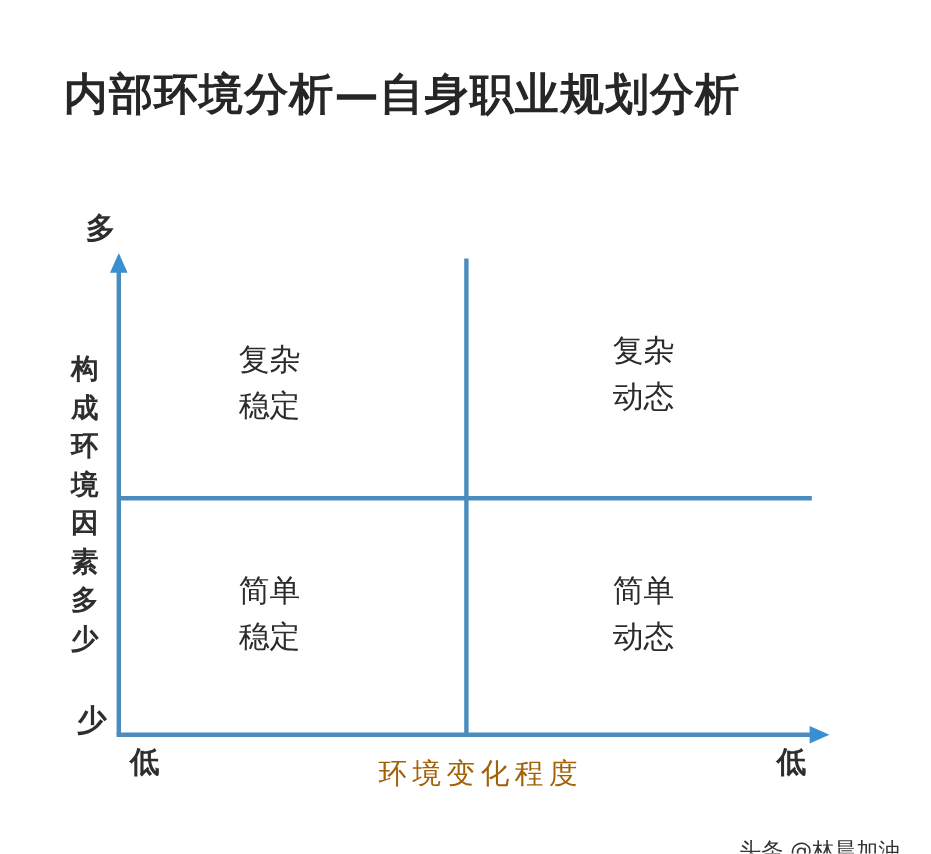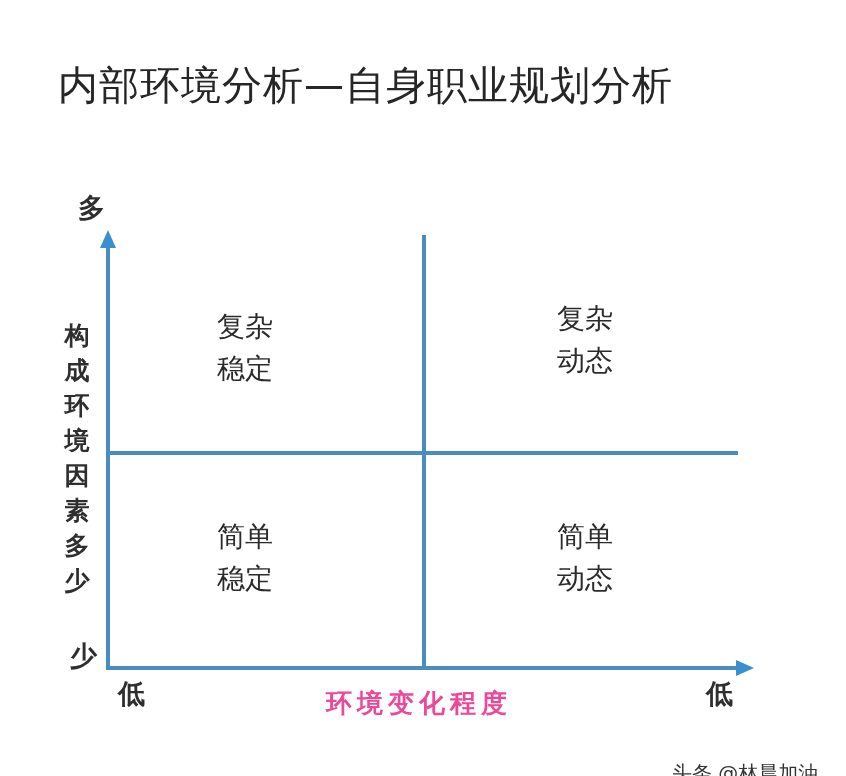--- a/index.html
+++ b/index.html
@@ -1,26 +1,26 @@
 <!DOCTYPE html>
 <html><head>
 <meta charset="utf-8">
 <style>
   html, body { margin: 0; padding: 0; background: #ffffff; }
   body { width: 846px; height: 776px; position: relative; overflow: hidden;
          font-family: "DejaVu Sans", sans-serif; color: #2b2b2b; }
-  .title { position: absolute; left: 58px; top: 58px; font-size: 40px; font-weight: normal;
+  .title { position: absolute; left: 58px; top: 58px; font-size: 40px; font-weight: bold;
            letter-spacing: 1px; color: #262626; white-space: nowrap; }
   .lbl { position: absolute; font-weight: bold; font-size: 27px; color: #2e2e2e; line-height: 1; }
   .ylabel { position: absolute; left: 62px; top: 318px; width: 30px; font-size: 25px; font-weight: bold;
             line-height: 35px; color: #2e2e2e; text-align: center; }
   .ylabel span { display: block; }
   .quad { position: absolute; font-size: 28px; font-weight: normal; color: #2b2b2b; line-height: 42px; }
-  .xlabel { position: absolute; left: 326px; top: 686px; font-size: 26px; font-weight: bold;
-            letter-spacing: 5px; color: #ec4899; white-space: nowrap; }
+  .xlabel { position: absolute; left: 344px; top: 686px; font-size: 26px; font-weight: normal;
+            letter-spacing: 5px; color: #a16207; white-space: nowrap; }
   .watermark { position: absolute; left: 672px; top: 760px; font-size: 20px; color: #333; white-space: nowrap; }
   svg.grid { position: absolute; left: 0; top: 0; }
 </style>
 </head>
 <body>
 
 <div class="title">内部环境分析—自身职业规划分析</div>
 
 <svg class="grid" width="846" height="776">
 

